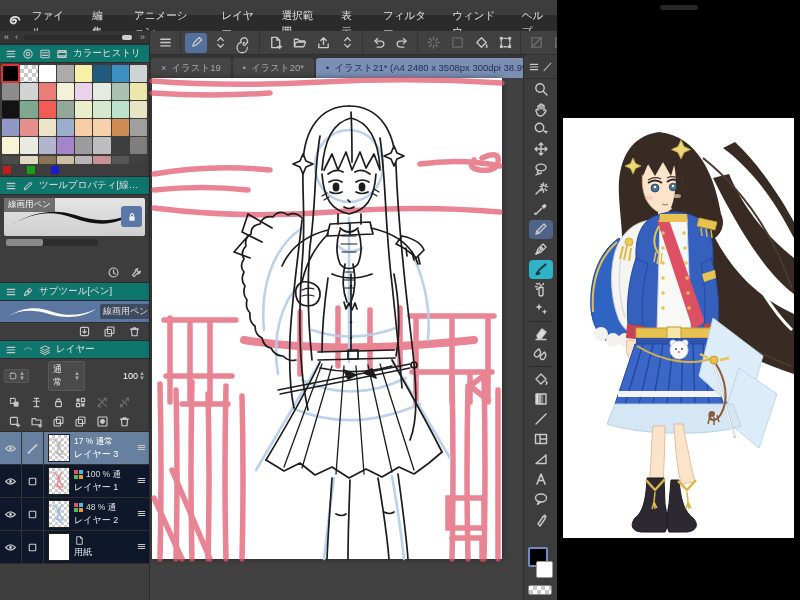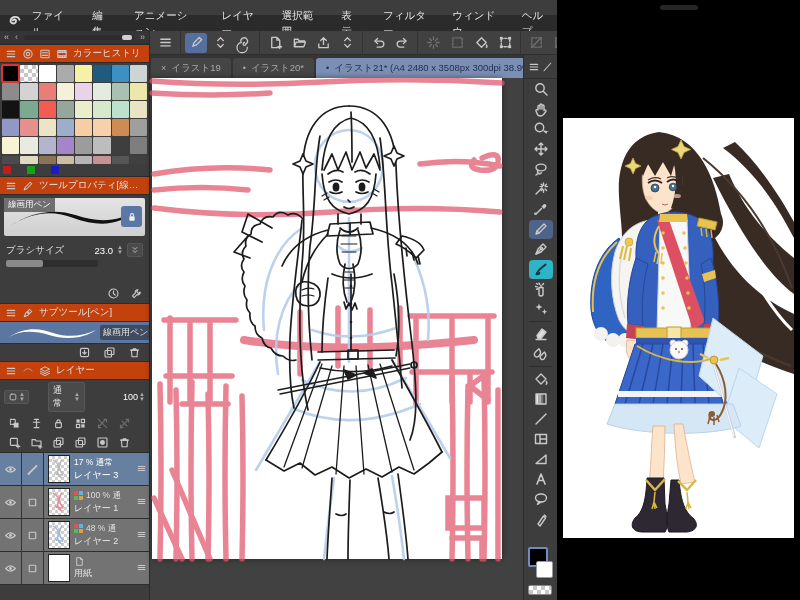--- a/index.html
+++ b/index.html
@@ -46,21 +46,21 @@
   .rsep{height:1px;background:#2c2c2c;margin:2px 5px;}
   #rt-colors{position:absolute;left:0;top:490px;width:34px;height:55px;}
   #main-col{position:absolute;left:4px;top:2px;width:20px;height:20px;background:#000;border:2px solid #6f8cc0;border-radius:2px;}
   #sub-col{position:absolute;left:12px;top:16px;width:17px;height:17px;background:#fff;border:1px solid #999;border-radius:2px;}
   #trans-col{position:absolute;left:4px;top:40px;width:24px;height:10px;border:1px solid #888;border-radius:2px;}
   
   #leftpanel{position:absolute;left:0;top:31px;width:150px;height:569px;background:#3d3d3d;border-right:1px solid #2a2a2a;font-size:9.5px;color:#d6d6d6;}
   #lp-nav{height:13px;background:#353535;display:flex;align-items:center;color:#b5b5b5;font-size:9px;padding:0 4px;gap:6px;border-bottom:1px solid #2c2c2c;}
   #lp-nav .trk{flex:1;height:5px;background:#2c2c2c;border-radius:2px;position:relative;}
   #lp-nav .thumb{position:absolute;right:2px;top:0;width:10px;height:5px;background:#cfcfcf;border-radius:2px;}
-  .sect-head{height:19px;background:#c2410c;display:flex;align-items:center;gap:5px;padding:0 5px;border-top:1px solid #2c2c2c;border-bottom:1px solid #2c2c2c;overflow:hidden;white-space:nowrap;}
+  .sect-head{height:19px;background:#0f766e;display:flex;align-items:center;gap:5px;padding:0 5px;border-top:1px solid #2c2c2c;border-bottom:1px solid #2c2c2c;overflow:hidden;white-space:nowrap;}
   .sect-head svg{width:12px;height:12px;flex:none;}
   .sect-head .ttl{font-size:9.5px;color:#e0e0e0;overflow:hidden;text-overflow:ellipsis;}
   
   #swatches{padding:2px;display:grid;grid-template-columns:repeat(8,1fr);gap:1px;}
   .sw{height:17px;border-radius:1px;}
   .sw.selected{outline:2px solid #d33;outline-offset:-1px;}
   .checker{background-image:conic-gradient(#c8c8c8 25%,#fff 0 50%,#c8c8c8 0 75%,#fff 0);background-size:8px 8px;}
   #swpartial{padding:0 2px;display:grid;grid-template-columns:repeat(8,1fr);gap:1px;height:8px;overflow:hidden;}
   #swpartial .sw{height:8px;}
   #chips{height:12px;display:flex;gap:16px;padding:2px 3px;}
@@ -102,21 +102,21 @@
   #blend{background:#4a4a4a;border:1px solid #585858;border-radius:2px;font-size:9px;color:#e8e8e8;padding:1px 4px;display:flex;gap:4px;align-items:center;}
   #opbar{flex:1;height:10px;border-radius:2px;position:relative;background-image:conic-gradient(#9a9a9a 25%,#d8d8d8 0 50%,#9a9a9a 0 75%,#d8d8d8 0);background-size:8px 8px;overflow:hidden;}
   #opbar .grad{position:absolute;inset:0;background:linear-gradient(to right,#fff,rgba(255,255,255,0));}
   #opbar .hnd{position:absolute;right:1px;top:0;width:3px;height:10px;background:#fff;border:1px solid #666;}
   #opval{font-size:9px;color:#fff;display:flex;align-items:center;gap:1px;}
   .ly-icons{display:flex;align-items:center;gap:2px;padding:2px 4px;}
   .ly-icons .ib{width:20px;height:15px;display:flex;align-items:center;justify-content:center;}
   .ly-icons svg{width:13px;height:13px;}
   .ib.dim{opacity:.35;}
   #ly-rows{border-top:1px solid #2c2c2c;}
-  .lrow{height:33px;display:flex;align-items:center;background:#737373;border-bottom:1px solid #2e2e2e;}
+  .lrow{height:33px;display:flex;align-items:center;background:#0f172a;border-bottom:1px solid #2e2e2e;}
   .lrow.selected{background:#68809f;}
   .lrow .cell{width:22px;display:flex;align-items:center;justify-content:center;border-right:1px solid #333;height:33px;flex:none;}
   .lrow svg{width:13px;height:13px;}
   .lthumb{width:22px;height:28px;margin:0 4px;border:1px solid #222;background:#fff;position:relative;flex:none;}
   .lthumb.checker{background-image:conic-gradient(#cfcfcf 25%,#fff 0 50%,#cfcfcf 0 75%,#fff 0);background-size:6px 6px;}
   .lthumb svg{position:absolute;inset:0;width:100%;height:100%;}
   .linfo{flex:1;overflow:hidden;}
   .linfo .l1{font-size:8.5px;color:#ddd;display:flex;align-items:center;gap:3px;white-space:nowrap;}
   .lrow.selected .linfo .l1,.lrow.selected .linfo .l2{color:#fff;}
   .linfo .l2{font-size:9px;color:#e5e5e5;white-space:nowrap;}
@@ -371,33 +371,20 @@
         <svg viewBox="0 0 142 38">
             <path d="M6 28 C30 14 48 12 70 20 C95 29 115 28 136 12 C115 24 95 25 72 17 C50 10 28 14 6 28 Z" fill="#111"></path>
           </svg>
         <span class="lbl">線画用ペン</span>
         <div class="lockbtn">
           <svg viewBox="0 0 16 16">
               <rect x="4.5" y="7" width="7" height="6" rx="1" fill="#f0f0f0"></rect>
               <path d="M6 7V5.5a2 2 0 0 1 4 0V7" stroke="#f0f0f0" stroke-width="1.4" fill="none"></path>
             </svg>
         </div>
-      </div>
-      <div id="bs-row">
-        <span class="lab">ブラシサイズ</span>
-        <span class="val">23.0</span>
-        <span class="spin">
-            <span>▲</span>
-            <span>▼</span>
-          </span>
-        <span id="bs-exp">
-          <svg viewBox="0 0 16 16" class="icds">
-              <path d="M5 4l3 3 3-3M5 9l3 3 3-3"></path>
-            </svg>
-        </span>
       </div>
       <div id="bs-slider">
           <div class="fill"></div>
         </div>
       <div id="tp-body">
         <div id="tp-foot">
           <svg viewBox="0 0 16 16" class="icds">
               <circle cx="8" cy="8" r="5.5"></circle>
               <path d="M8 5v3.3l2.2 1.6"></path>
             </svg>

